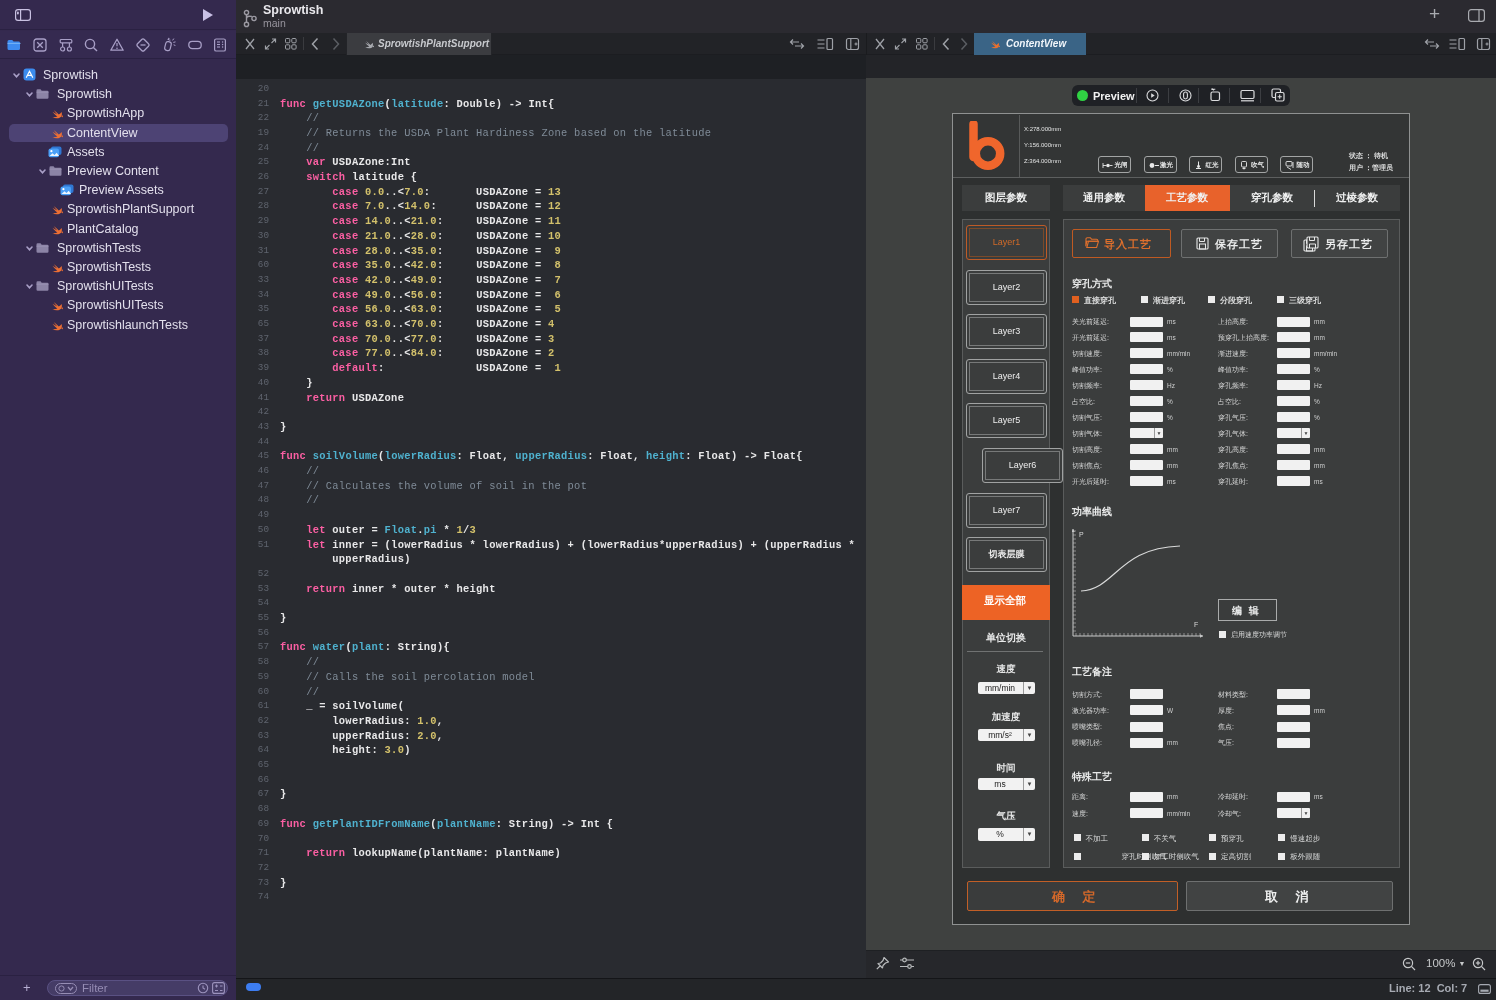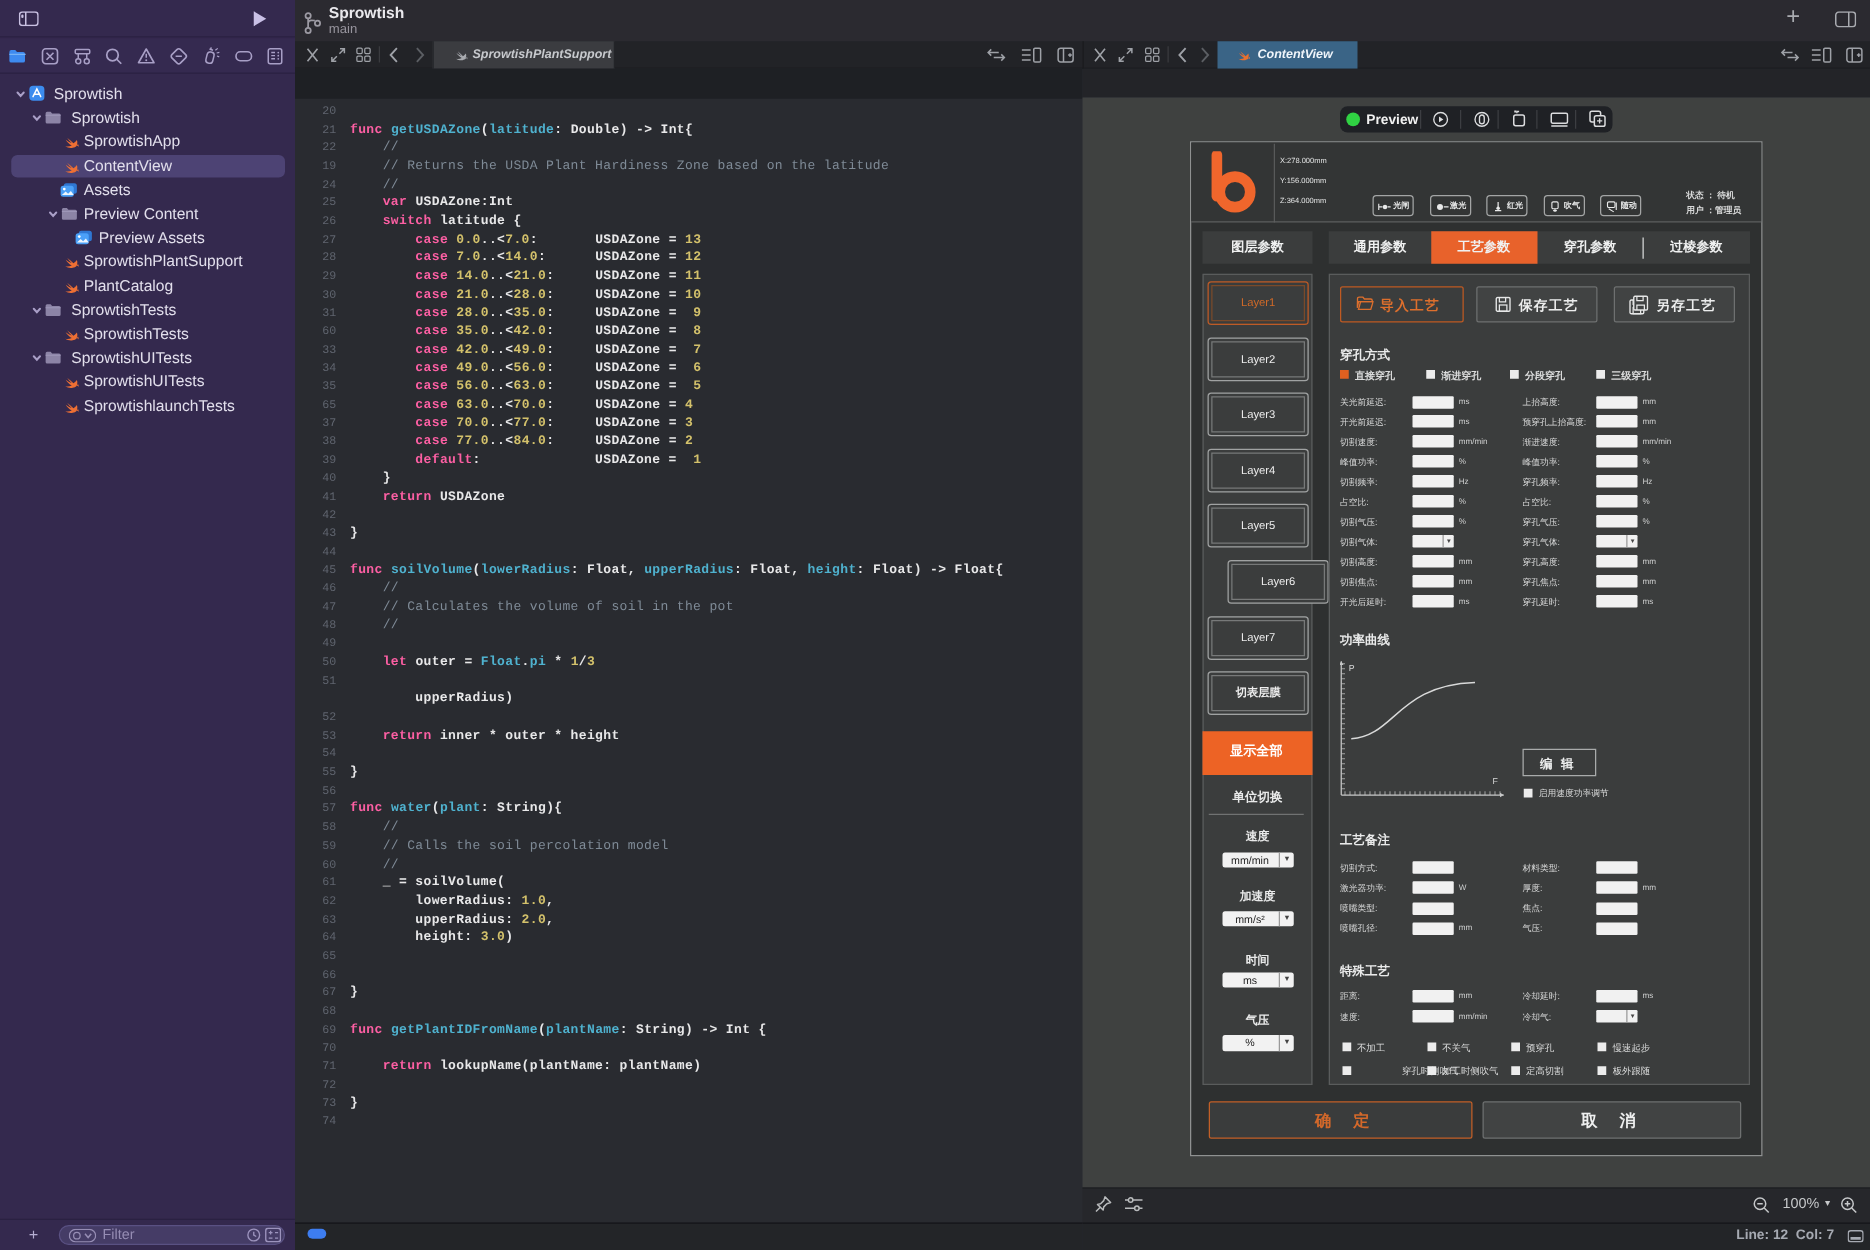--- a/index.html
+++ b/index.html
@@ -346,21 +346,21 @@
 <div class="crow" style="top:390.5px;left:236px"><span class="lnum">41</span><span class="code">    <span class="kw">return</span> USDAZone</span></div>
 <div class="crow" style="top:405.2px;left:236px"><span class="lnum">42</span><span class="code"></span></div>
 <div class="crow" style="top:419.9px;left:236px"><span class="lnum">43</span><span class="code">}</span></div>
 <div class="crow" style="top:434.6px;left:236px"><span class="lnum">44</span><span class="code"></span></div>
 <div class="crow" style="top:449.3px;left:236px"><span class="lnum">45</span><span class="code"><span class="kw">func</span> <span class="fn">soilVolume</span>(<span class="fn">lowerRadius</span>: Float, <span class="fn">upperRadius</span>: Float, <span class="fn">height</span>: Float) -&gt; Float{</span></div>
 <div class="crow" style="top:464.0px;left:236px"><span class="lnum">46</span><span class="code"><span class="cm">    //</span></span></div>
 <div class="crow" style="top:478.7px;left:236px"><span class="lnum">47</span><span class="code"><span class="cm">    // Calculates the volume of soil in the pot</span></span></div>
 <div class="crow" style="top:493.4px;left:236px"><span class="lnum">48</span><span class="code"><span class="cm">    //</span></span></div>
 <div class="crow" style="top:508.1px;left:236px"><span class="lnum">49</span><span class="code"></span></div>
 <div class="crow" style="top:522.8px;left:236px"><span class="lnum">50</span><span class="code">    <span class="kw">let</span> outer = <span class="fn">Float</span>.<span class="fn">pi</span> * <span class="nm">1</span>/<span class="nm">3</span></span></div>
-<div class="crow" style="top:537.5px;left:236px"><span class="lnum">51</span></div>
+<div class="crow" style="top:537.5px;left:236px"><span class="lnum">51</span><span class="code">    <span class="kw">let</span> inner = (lowerRadius * lowerRadius) + (lowerRadius*upperRadius) + (upperRadius *</span></div>
 <div class="crow" style="top:552.2px;left:236px"><span class="code">        upperRadius)</span></div>
 <div class="crow" style="top:566.9px;left:236px"><span class="lnum">52</span><span class="code"></span></div>
 <div class="crow" style="top:581.6px;left:236px"><span class="lnum">53</span><span class="code">    <span class="kw">return</span> inner * outer * height</span></div>
 <div class="crow" style="top:596.3px;left:236px"><span class="lnum">54</span><span class="code"></span></div>
 <div class="crow" style="top:611.0px;left:236px"><span class="lnum">55</span><span class="code">}</span></div>
 <div class="crow" style="top:625.7px;left:236px"><span class="lnum">56</span><span class="code"></span></div>
 <div class="crow" style="top:640.4px;left:236px"><span class="lnum">57</span><span class="code"><span class="kw">func</span> <span class="fn">water</span>(<span class="fn">plant</span>: String){</span></div>
 <div class="crow" style="top:655.1px;left:236px"><span class="lnum">58</span><span class="code"><span class="cm">    //</span></span></div>
 <div class="crow" style="top:669.8px;left:236px"><span class="lnum">59</span><span class="code"><span class="cm">    // Calls the soil percolation model</span></span></div>
 <div class="crow" style="top:684.5px;left:236px"><span class="lnum">60</span><span class="code"><span class="cm">    //</span></span></div>

